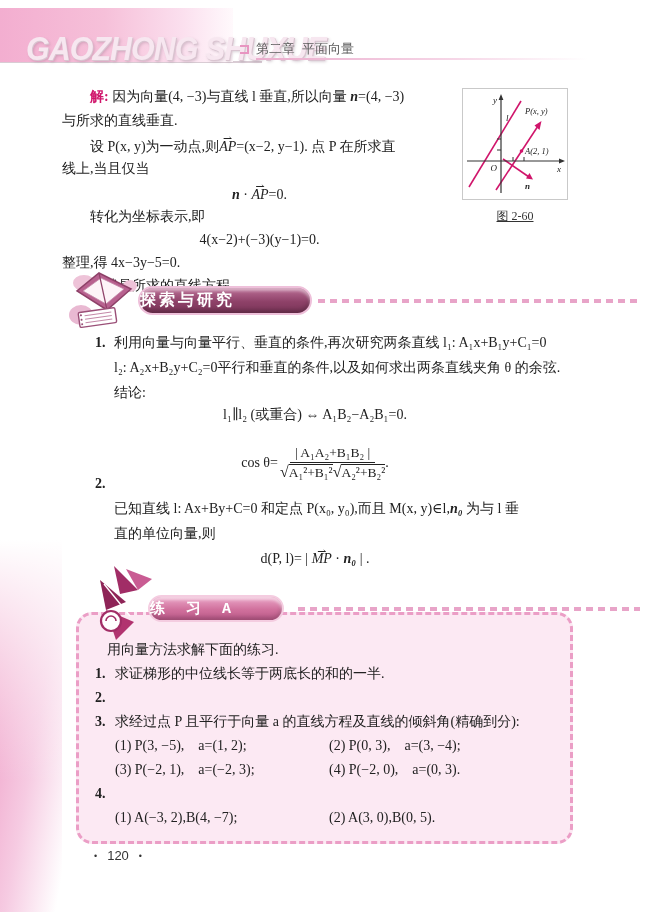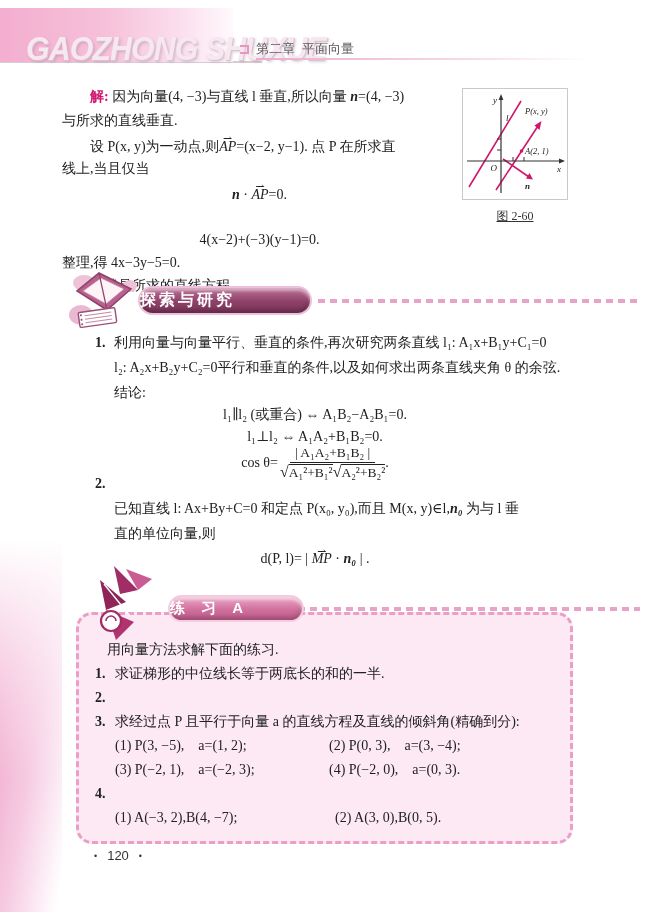--- a/index.html
+++ b/index.html
@@ -48,24 +48,24 @@
   .figure-caption{ position:absolute; left:462px; top:208px; width:106px; text-align:center;
                    font-size:12px; color:#333;text-decoration:underline; }
   
   .badge{ position:absolute; z-index:3; display:flex; align-items:center; justify-content:flex-start;
           border-radius:999px; color:#fff; font-family:"Liberation Sans","DejaVu Sans",sans-serif;
           font-weight:bold; }
   .explore-badge{ left:138px; top:286px; width:174px; height:29px; font-size:16px; letter-spacing:3px;
           background:linear-gradient(to bottom,#bb6f97 0%,#8e4168 55%,#7a3558 100%);
           border:2px solid #eec0da;
           box-shadow:inset 0 3px 3px rgba(255,255,255,.45), inset 0 -3px 4px rgba(0,0,0,.22); }
-  .exercise-badge{ left:168px; top:595px; width:136px; height:27px; font-size:15px; letter-spacing:6px;
+  .exercise-badge{ left:148px; top:595px; width:136px; height:27px; font-size:15px; letter-spacing:6px;
           background:linear-gradient(to bottom,#eba6c8 0%,#d0709c 55%,#bd5a8a 100%);
           border:2px solid #f4cce0;
-          box-shadow:inset 0 3px 3px rgba(255,255,255,.5), inset 0 -3px 4px rgba(0,0,0,.18); }
+          box-shadow:inset 0 3px 3px rgba(255,255,255,.5), inset 0 -3px 4px rgba(0,0,0,.18);font-family:Liberation Mono, monospace; }
   .dashes{ position:absolute; height:4px; z-index:2;
            background:repeating-linear-gradient(to right,#e8a4c8 0 7px,rgba(255,255,255,0) 7px 12px); }
   .explore-dashes{ left:318px; top:299px; width:320px; }
   .exercise-dashes{ left:298px; top:607px; width:342px; }
   .section-icon{ position:absolute; z-index:4; }
   
   .eline{ position:absolute; line-height:23px; }
   .enum{ font-weight:bold; }
   .eformula{ position:absolute; left:150px; width:330px; text-align:center; line-height:22px; }
   .frac-row{ position:absolute; left:150px; width:330px; display:flex; justify-content:center;
@@ -110,20 +110,21 @@
     <span class="accent">解:</span><span> 因为向量(4, −3)与直线 l 垂直,所以向量 </span><span class="bvec">n</span><span>=(4, −3)</span>
   </div>
   <div class="tline" style="top:109px">与所求的直线垂直.</div>
   <div class="tline indent" style="top:133px">
     <span>设 P(x, y)为一动点,则</span><span class="vec">AP</span><span>=(x−2, y−1). 点 P 在所求直</span>
   </div>
   <div class="tline" style="top:157px">线上,当且仅当</div>
   <div class="tline center" style="top:181px">
     <span class="bvec">n</span><span> · </span><span class="vec">AP</span><span>=0.</span>
   </div>
+  <div class="tline indent" style="top:205px">转化为坐标表示,即</div>
   <div class="tline center" style="top:228px">4(x−2)+(−3)(y−1)=0.</div>
   <div class="tline" style="top:251px">整理,得 4x−3y−5=0.</div>
   <div class="tline indent" style="top:274px">这就是所求的直线方程.</div>
 
   <div class="figure-box">
     <svg width="104" height="110" viewBox="0 0 104 110">
 
       <line x1="6" y1="98" x2="58" y2="12" stroke="#d0156b" stroke-width="1.6"></line>
 
       <line x1="33" y1="101" x2="75" y2="37" stroke="#d0156b" stroke-width="1.6"></line>
@@ -177,21 +178,20 @@
   <div class="badge explore-badge">
     <span>探索与研究</span>
   </div>
   <div class="dashes explore-dashes"></div>
 
   <div class="eline enum" style="left:95px; top:331px">1.</div>
   <div class="eline" style="left:114px; top:331px; width:460px">利用向量与向量平行、垂直的条件,再次研究两条直线 l₁: A₁x+B₁y+C₁=0</div>
   <div class="eline" style="left:114px; top:356px; width:460px">l₂: A₂x+B₂y+C₂=0平行和垂直的条件,以及如何求出两条直线夹角 θ 的余弦.</div>
   <div class="eline" style="left:114px; top:381px">结论:</div>
   <div class="eformula" style="top:404px">l₁∥l₂ (或重合) ⇔ A₁B₂−A₂B₁=0.</div>
-  <div class="eformula" style="top:426px">l₁⊥l₂ ⇔ A₁A₂+B₁B₂=0.</div>
   <div class="frac-row" style="top:444px; height:38px">
     <span>cos θ=</span>
     <span class="frac">
       <span class="fnum">| A₁A₂+B₁B₂ |</span>
       <span class="fden">
         <span class="sqrt">√</span>
           <span class="rad">A₁²+B₁²</span>
         <span class="sqrt">√</span>
           <span class="rad">A₂²+B₂²</span>
       </span>
@@ -230,21 +230,21 @@
     <div class="xline" style="left:36px; top:48px; width:450px">求证梯形的中位线长等于两底长的和的一半.</div>
     <div class="xline enum" style="left:16px; top:72px">2.</div>
     <div class="xline enum" style="left:16px; top:96px">3.</div>
     <div class="xline" style="left:36px; top:96px; width:450px">求经过点 P 且平行于向量 a 的直线方程及直线的倾斜角(精确到分):</div>
     <div class="xline" style="left:36px; top:120px; width:212px">(1) P(3, −5),　a=(1, 2);</div>
     <div class="xline" style="left:250px; top:120px; width:230px">(2) P(0, 3),　a=(3, −4);</div>
     <div class="xline" style="left:36px; top:144px; width:212px">(3) P(−2, 1),　a=(−2, 3);</div>
     <div class="xline" style="left:250px; top:144px; width:230px">(4) P(−2, 0),　a=(0, 3).</div>
     <div class="xline enum" style="left:16px; top:168px">4.</div>
     <div class="xline" style="left:36px; top:192px; width:212px">(1) A(−3, 2),B(4, −7);</div>
-    <div class="xline" style="left:256px; top:192px; width:230px">(2) A(3, 0),B(0, 5).</div>
+    <div class="xline" style="left:250px; top:192px; width:230px">(2) A(3, 0),B(0, 5).</div>
   </div>
 
   <div class="left-strip"></div>
   <div class="page-number">
     <span class="dot">•</span>
     <span>120</span>
     <span class="dot">•</span>
   </div>
 
 </div>

